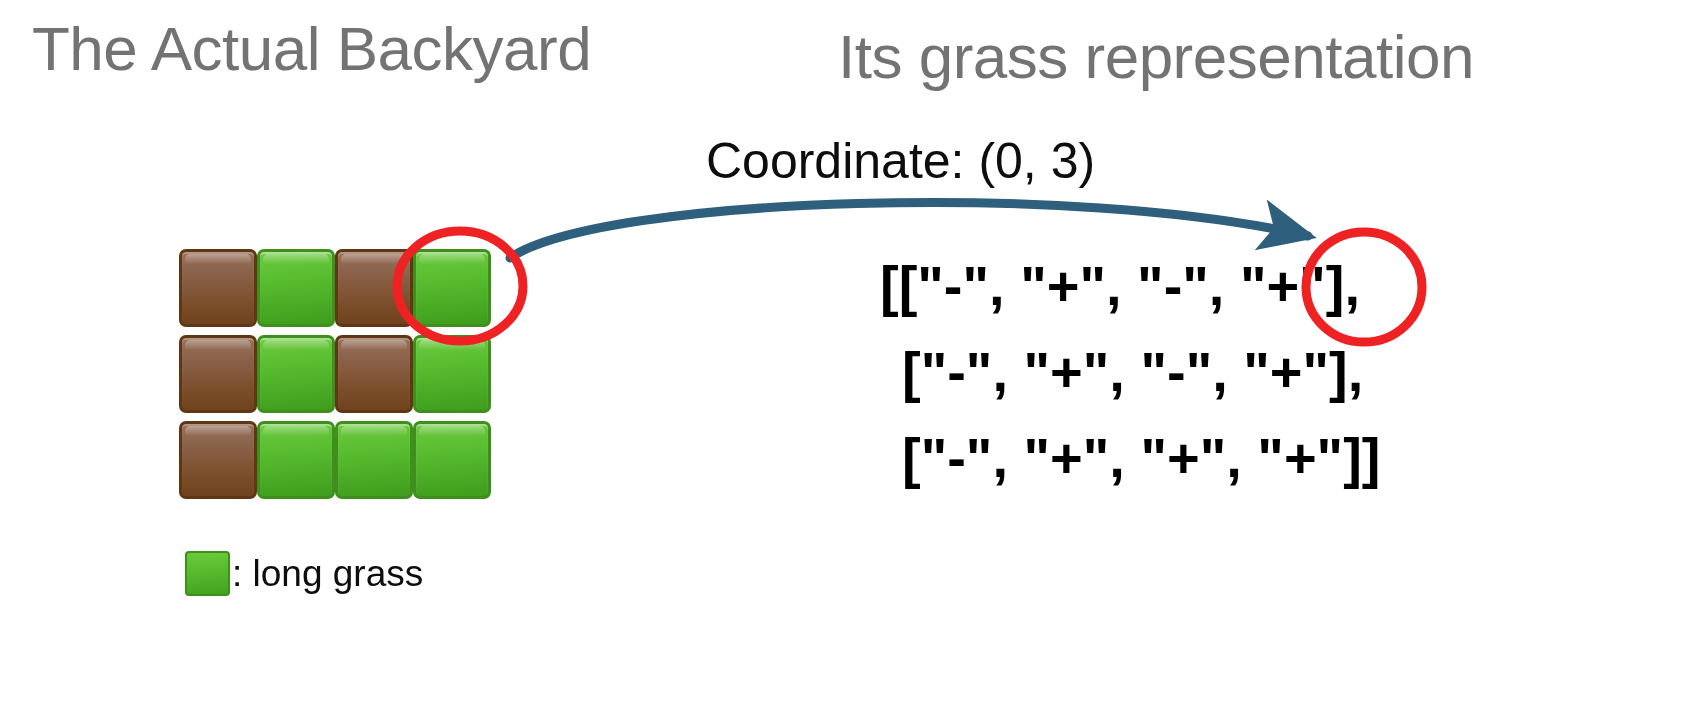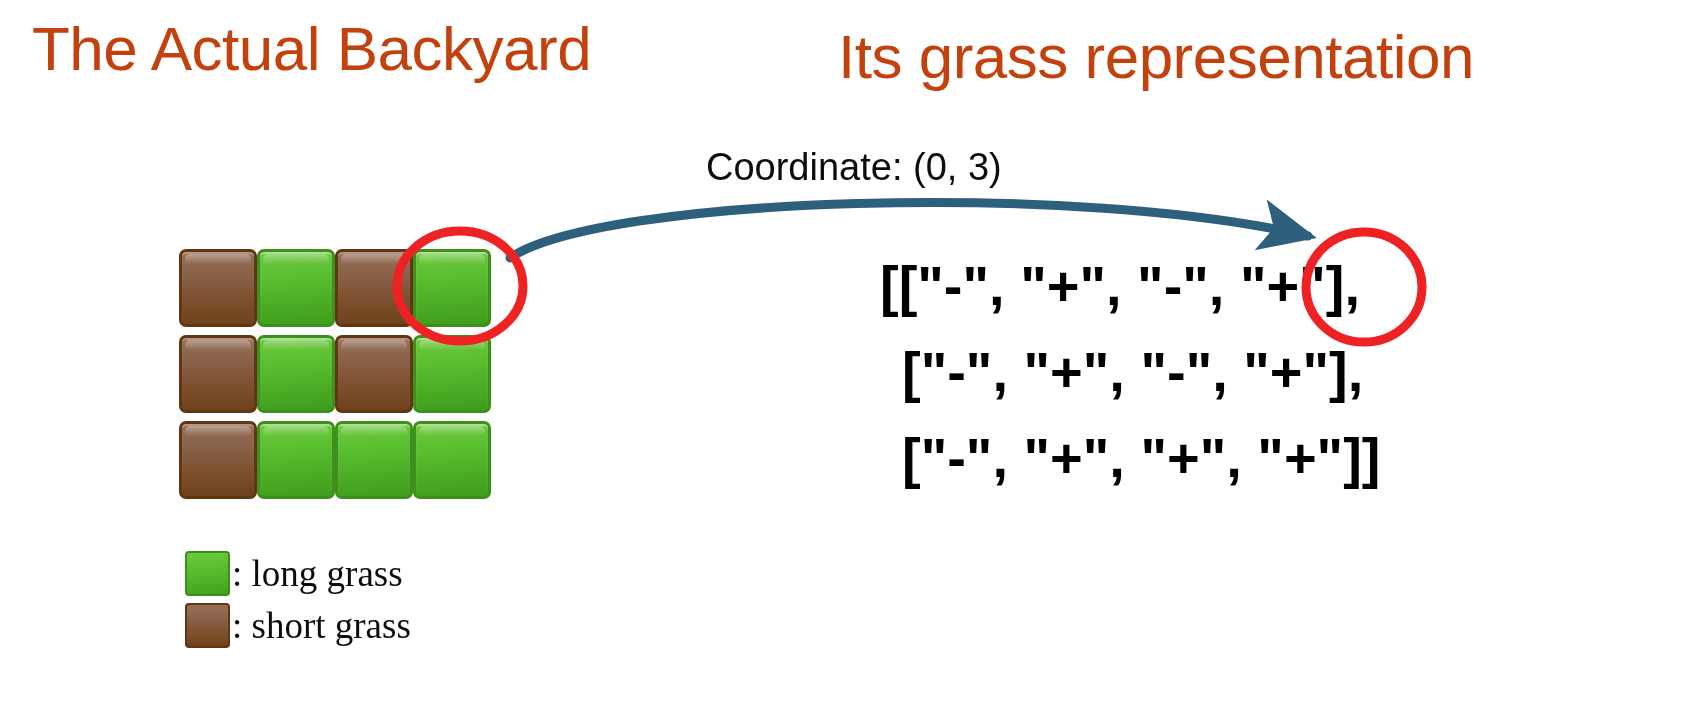--- a/index.html
+++ b/index.html
@@ -16,36 +16,35 @@
     color: #000000;
   }
 
   
   .heading {
     position: absolute;
     font-size: 62px;
     font-weight: 400;
     line-height: 1;
     white-space: nowrap;
-    color: #c2410c;
+    color: #737373;
     letter-spacing: -0.5px;
   }
   #title-left  { left: 32px;  top: 18px; }
   #title-right { left: 838px; top: 26px; }
 
   
   #coordinate-label {
     position: absolute;
     left: 706px;
     top: 136px;
-    font-size: 38px;
+    font-size: 50px;
     line-height: 1;
     white-space: nowrap;
     color: #0d0d0d;
-    margin-top: 12px;
   }
 
   
   #backyard-grid {
     position: absolute;
     left: 179px;
     top: 249px;
   }
   .grid-row {
     display: flex;
@@ -76,21 +75,20 @@
     border-radius: 5px 5px 3px 3px;
     background: linear-gradient(180deg, rgba(255,255,255,0.35), rgba(255,255,255,0));
     pointer-events: none;
   }
 
   
   #legend {
     position: absolute;
     left: 185px;
     top: 547px;
-    font-family: Liberation Serif, serif;
   }
   .legend-row {
     display: flex;
     align-items: center;
     height: 52px;
   }
   .legend-swatch {
     width: 45px;
     height: 45px;
     box-sizing: border-box;
@@ -174,24 +172,20 @@
     <div class="tile long"></div>
   </div>
 
 </div>
 
 <div id="legend">
   <div class="legend-row">
     <span class="legend-swatch long"></span>
     <span class="legend-text">: long grass</span>
   </div>
-  <div class="legend-row">
-    <span class="legend-swatch short"></span>
-    <span class="legend-text">: short grass</span>
-  </div>
 </div>
 
 <div id="list-representation">
   <div class="list-line" id="list-line-0">[["-", "+", "-", "+"],</div>
   <div class="list-line" id="list-line-1">["-", "+", "-", "+"],</div>
   <div class="list-line" id="list-line-2">["-", "+", "+", "+"]]</div>
 </div>
 
 <svg id="overlay" viewBox="0 0 1706 720">
   <defs>

